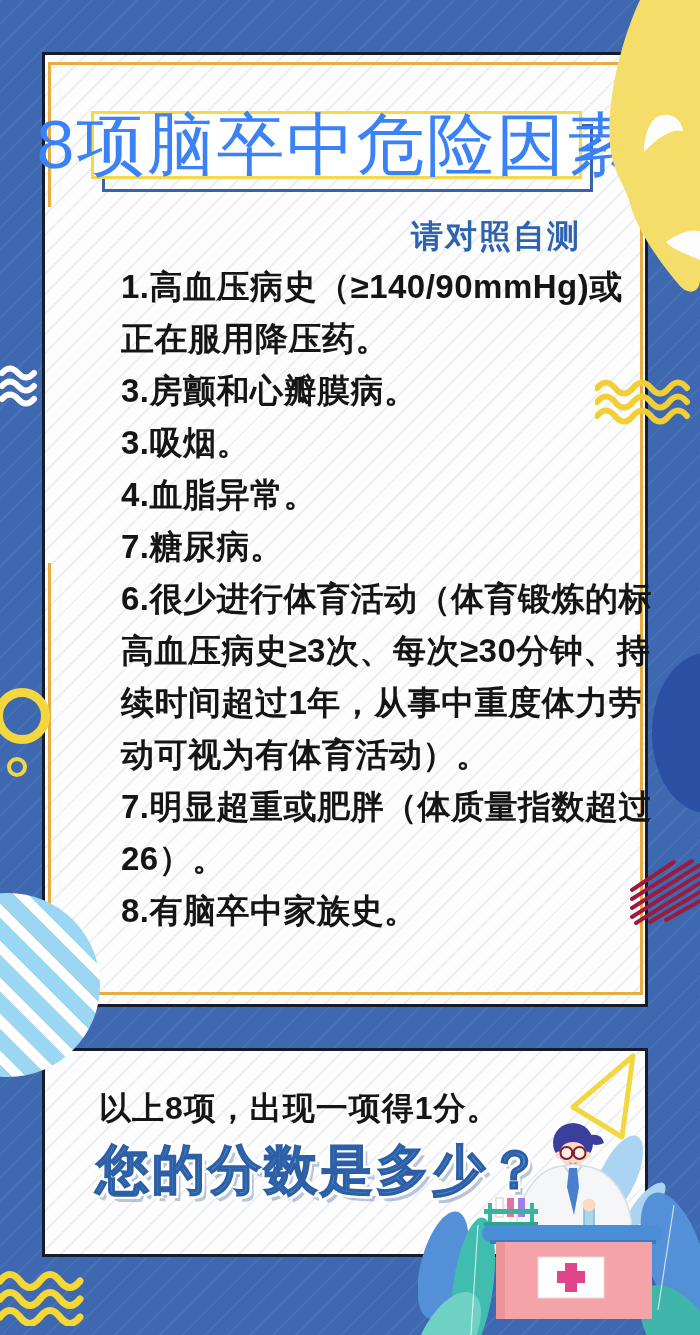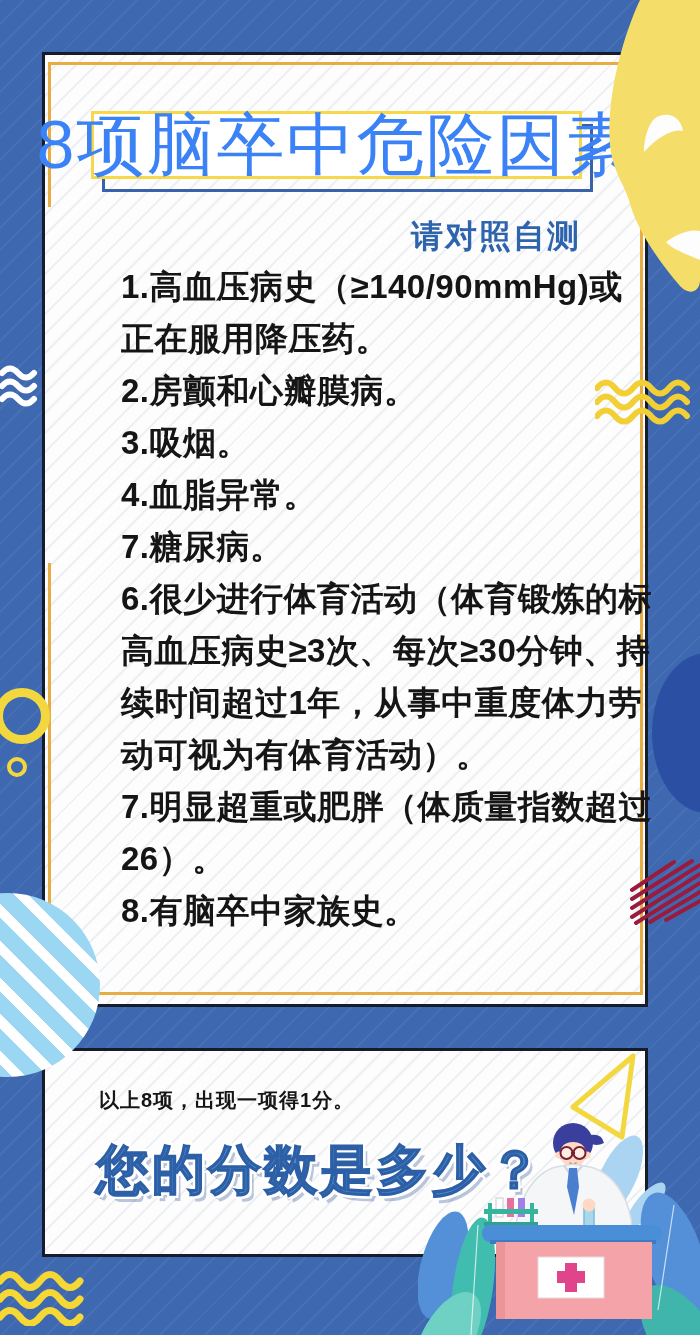--- a/index.html
+++ b/index.html
@@ -22,21 +22,21 @@
     background:#fff;border:3px solid #f6d84a;box-sizing:border-box;
     display:flex;align-items:center;justify-content:center;}
   #banner-title{font-size:68px;font-weight:400;color:#3b82f6;letter-spacing:2px;white-space:nowrap;}
   #subtitle{position:absolute;left:0;top:160px;width:536px;text-align:right;
     font-size:32px;font-weight:900;color:#2e64ae;letter-spacing:2px;}
   
   #risk-list{position:absolute;left:68px;top:206px;width:552px;margin-left:8px;}
   .risk-line{height:52px;line-height:52px;font-size:33px;font-weight:900;color:#151515;
     letter-spacing:0.5px;white-space:nowrap;}
   
-  #score-line{position:absolute;left:54px;top:36px;font-size:20px;font-weight:900;color:#151515;letter-spacing:1px;}
+  #score-line{position:absolute;left:54px;top:36px;font-size:32px;font-weight:900;color:#151515;letter-spacing:1px;}
   #question-line{position:absolute;left:51px;top:84px;font-size:53px;font-weight:900;
     color:#4a86c8;letter-spacing:3px;-webkit-text-stroke:1.5px #2c5fa6;
     text-shadow:-3px -3px 0 #fff,3px -3px 0 #fff,-3px 3px 0 #fff,3px 3px 0 #fff,
       0 -3px 0 #fff,0 3px 0 #fff,-3px 0 0 #fff,3px 0 0 #fff,5px 6px 0 rgba(30,70,140,0.30);}
   .deco{position:absolute;}
   #stripe-circle{left:-84px;top:893px;width:184px;height:184px;border-radius:50%;
     background:repeating-linear-gradient(45deg,#9bd6f2 0 16px,#ffffff 16px 26px);}
   #ring-big{left:-6px;top:688px;width:56px;height:56px;border:9px solid #f2d83e;border-radius:50%;box-sizing:border-box;}
   #ring-small{left:7px;top:757px;width:20px;height:20px;border:4px solid #f2d83e;border-radius:50%;box-sizing:border-box;}
   #blue-blob{left:652px;top:653px;width:110px;height:160px;border-radius:50%;background:#2b4fa2;}
@@ -58,21 +58,21 @@
 
     <div id="banner-offset"></div>
     <div id="banner-box">
       <span id="banner-title">8项脑卒中危险因素</span>
     </div>
     <div id="subtitle">请对照自测</div>
 
     <div id="risk-list">
       <div class="risk-line">1.高血压病史（≥140/90mmHg)或</div>
       <div class="risk-line">正在服用降压药。</div>
-      <div class="risk-line">2.房颤和心瓣膜病。</div>
+      <div class="risk-line">3.房颤和心瓣膜病。</div>
       <div class="risk-line">3.吸烟。</div>
       <div class="risk-line">4.血脂异常。</div>
       <div class="risk-line">7.糖尿病。</div>
       <div class="risk-line">6.很少进行体育活动（体育锻炼的标</div>
       <div class="risk-line">高血压病史≥3次、每次≥30分钟、持</div>
       <div class="risk-line">续时间超过1年，从事中重度体力劳</div>
       <div class="risk-line">动可视为有体育活动）。</div>
       <div class="risk-line">7.明显超重或肥胖（体质量指数超过</div>
       <div class="risk-line">26）。</div>
       <div class="risk-line">8.有脑卒中家族史。</div>

